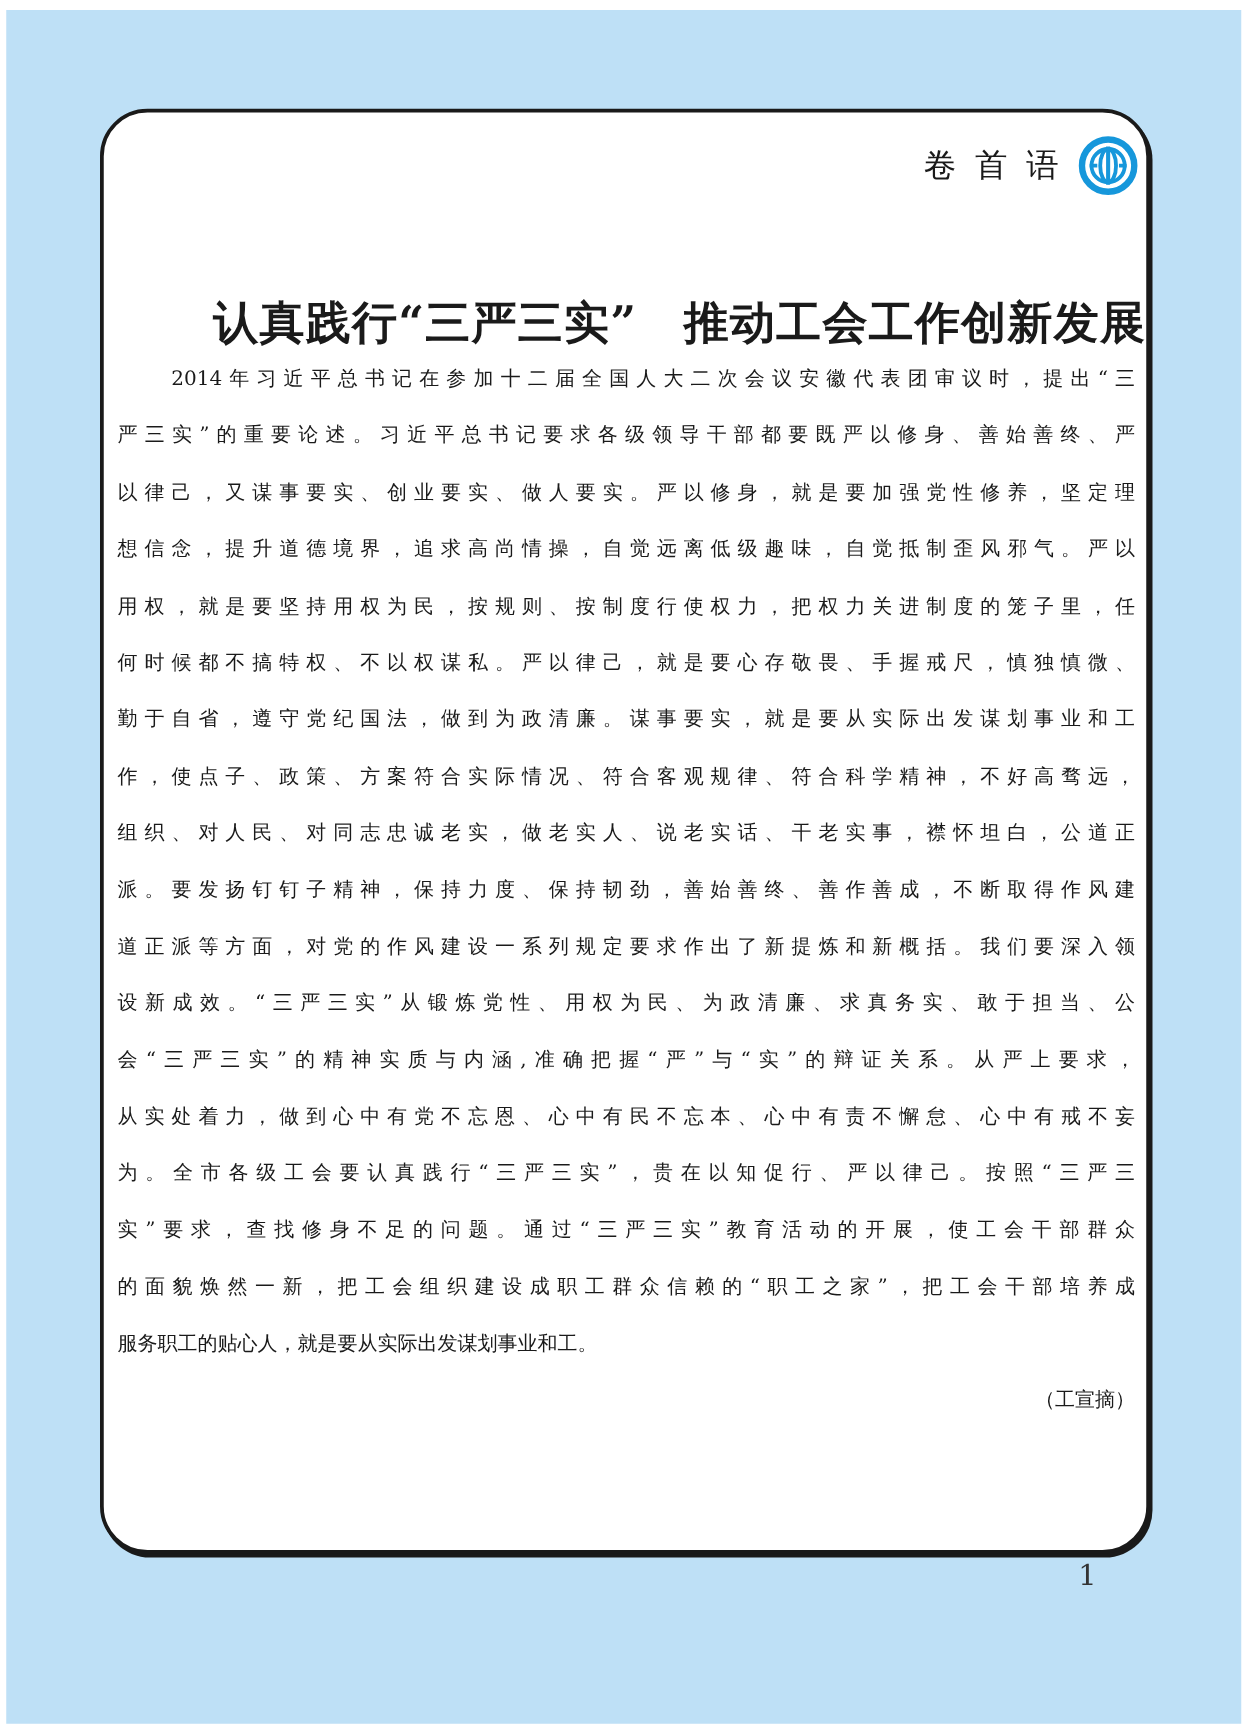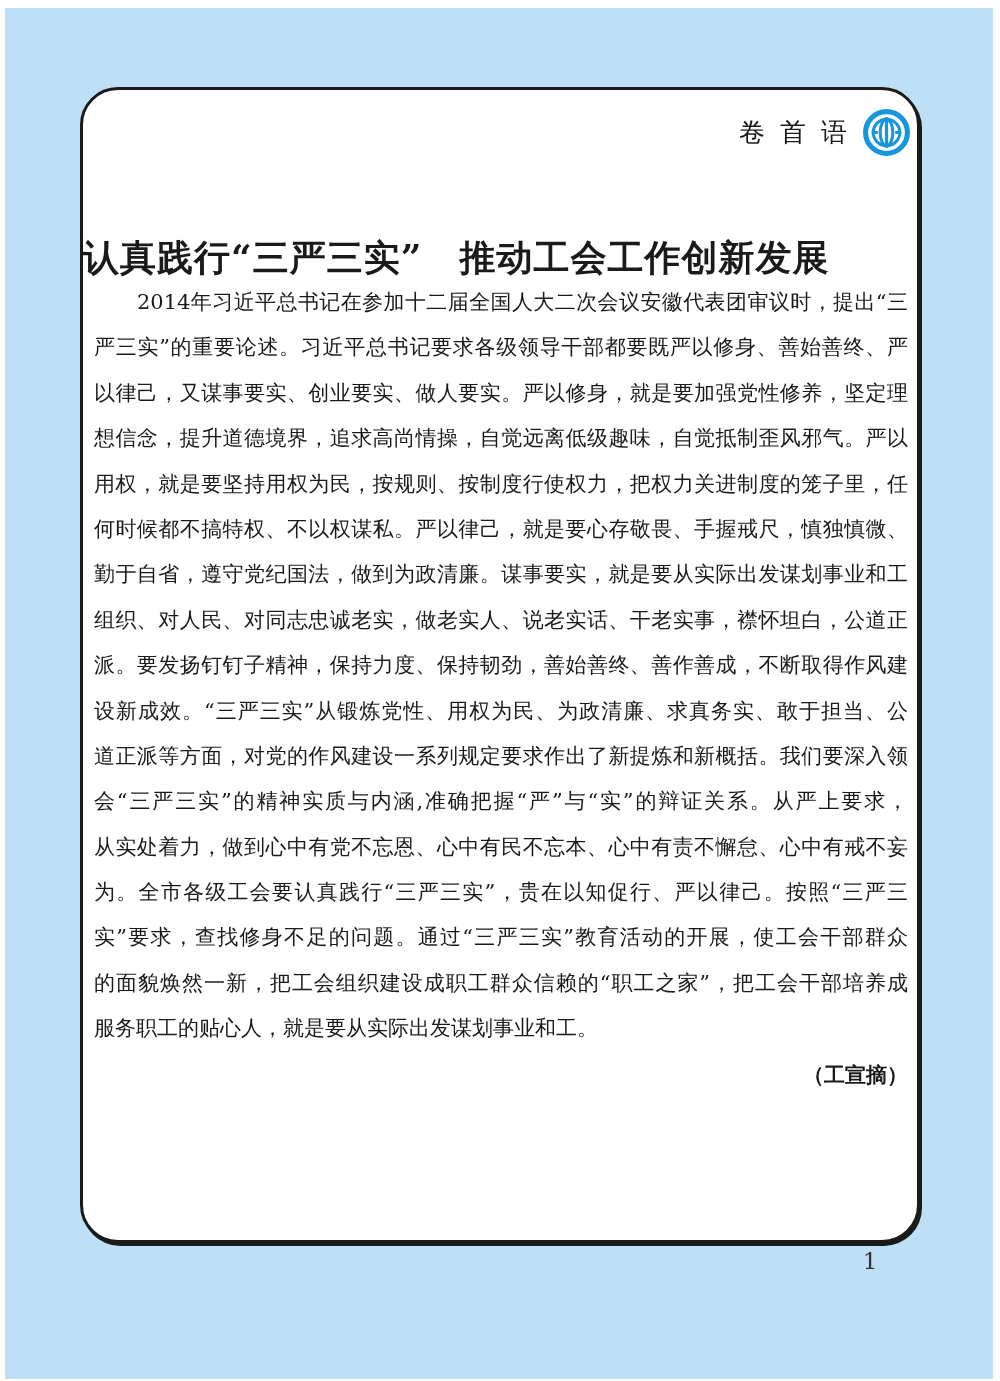--- a/index.html
+++ b/index.html
@@ -27,35 +27,35 @@
     position:absolute;top:18px;right:6px;
     display:flex;align-items:center;
   }
   .header-label{
     font-size:26px;font-weight:400;letter-spacing:15px;
     margin-right:0px;white-space:nowrap;
   }
   .logo{width:49px;height:49px;display:block;}
   .article-title{
     position:absolute;top:120px;left:0;right:0;
-    text-align:left;font-size:36px;font-weight:700;
+    text-align:right;font-size:36px;font-weight:700;
     white-space:nowrap;letter-spacing:1px;
   }
   .body-text{
     position:absolute;top:190px;left:11px;width:814px;
   }
   .line{
-    height:45.4px;line-height:45.4px;font-size:21px;
+    height:45.4px;line-height:45.4px;font-size:16px;
     text-align:justify;text-align-last:justify;
     text-justify:inter-character;
     white-space:nowrap;
   }
   .line.first{text-indent:43px;}
   .line.last{text-align-last:left;}
-  .line.signature{text-align-last:right;text-align:right;font-weight:bold;}
+  .line.signature{text-align-last:right;text-align:right;}
   .page-number{
     position:absolute;left:840px;top:1248px;width:60px;
     text-align:center;font-size:23px;color:#333;
   }
 </style>
 </head>
 <body>
 
 <div class="scan-bg"></div>
 
@@ -78,24 +78,25 @@
   <h1 class="article-title">认真践行“三严三实”　推动工会工作创新发展</h1>
 
   <div class="body-text">
     <div class="line first">2014年习近平总书记在参加十二届全国人大二次会议安徽代表团审议时，提出“三</div>
     <div class="line">严三实”的重要论述。习近平总书记要求各级领导干部都要既严以修身、善始善终、严</div>
     <div class="line">以律己，又谋事要实、创业要实、做人要实。严以修身，就是要加强党性修养，坚定理</div>
     <div class="line">想信念，提升道德境界，追求高尚情操，自觉远离低级趣味，自觉抵制歪风邪气。严以</div>
     <div class="line">用权，就是要坚持用权为民，按规则、按制度行使权力，把权力关进制度的笼子里，任</div>
     <div class="line">何时候都不搞特权、不以权谋私。严以律己，就是要心存敬畏、手握戒尺，慎独慎微、</div>
     <div class="line">勤于自省，遵守党纪国法，做到为政清廉。谋事要实，就是要从实际出发谋划事业和工</div>
+    <div class="line">作，使点子、政策、方案符合实际情况、符合客观规律、符合科学精神，不好高骛远，</div>
     <div class="line">组织、对人民、对同志忠诚老实，做老实人、说老实话、干老实事，襟怀坦白，公道正</div>
     <div class="line">派。要发扬钉钉子精神，保持力度、保持韧劲，善始善终、善作善成，不断取得作风建</div>
+    <div class="line">道正派等方面，对党的作风建设一系列规定要求作出了新提炼和新概括。我们要深入领</div>
     <div class="line">设新成效。“三严三实”从锻炼党性、用权为民、为政清廉、求真务实、敢于担当、公</div>
-    <div class="line">道正派等方面，对党的作风建设一系列规定要求作出了新提炼和新概括。我们要深入领</div>
     <div class="line">会“三严三实”的精神实质与内涵,准确把握“严”与“实”的辩证关系。从严上要求，</div>
     <div class="line">从实处着力，做到心中有党不忘恩、心中有民不忘本、心中有责不懈怠、心中有戒不妄</div>
     <div class="line">为。全市各级工会要认真践行“三严三实”，贵在以知促行、严以律己。按照“三严三</div>
     <div class="line">实”要求，查找修身不足的问题。通过“三严三实”教育活动的开展，使工会干部群众</div>
     <div class="line">的面貌焕然一新，把工会组织建设成职工群众信赖的“职工之家”，把工会干部培养成</div>
     <div class="line last">服务职工的贴心人，就是要从实际出发谋划事业和工。</div>
     <div class="line signature">（工宣摘）</div>
   </div>
 
 </div>

